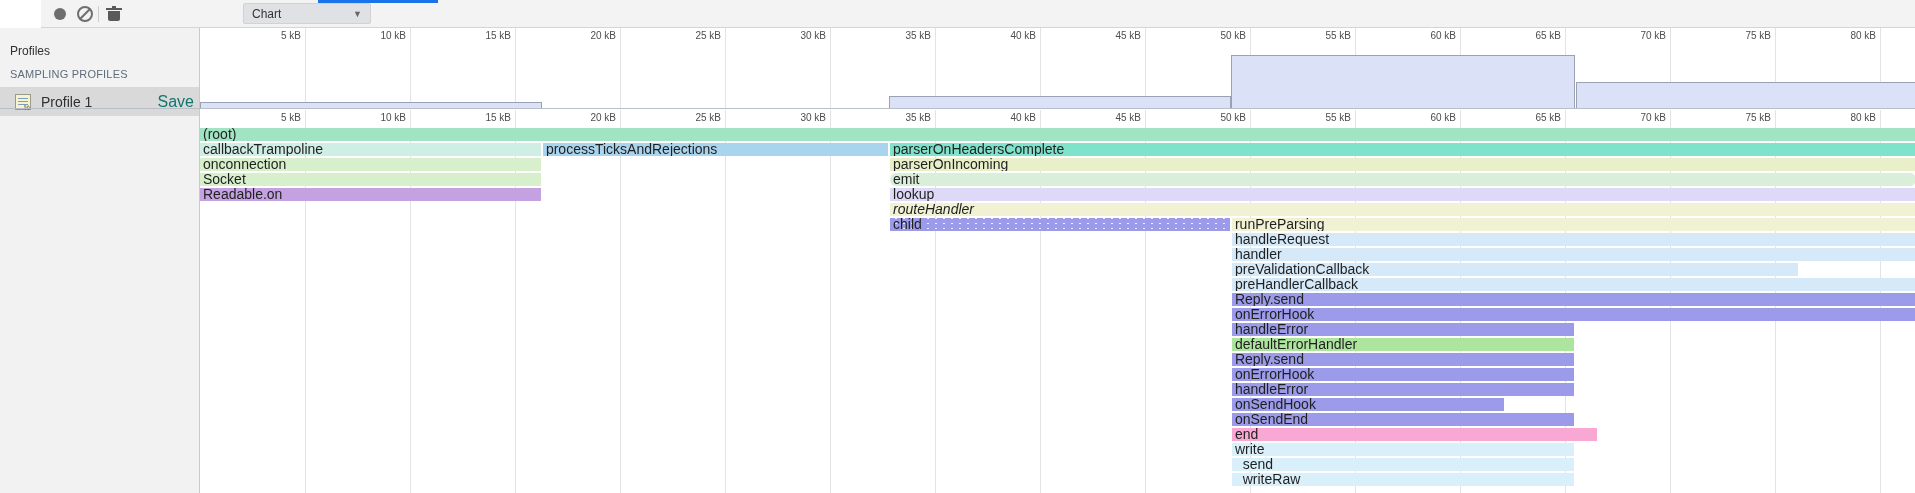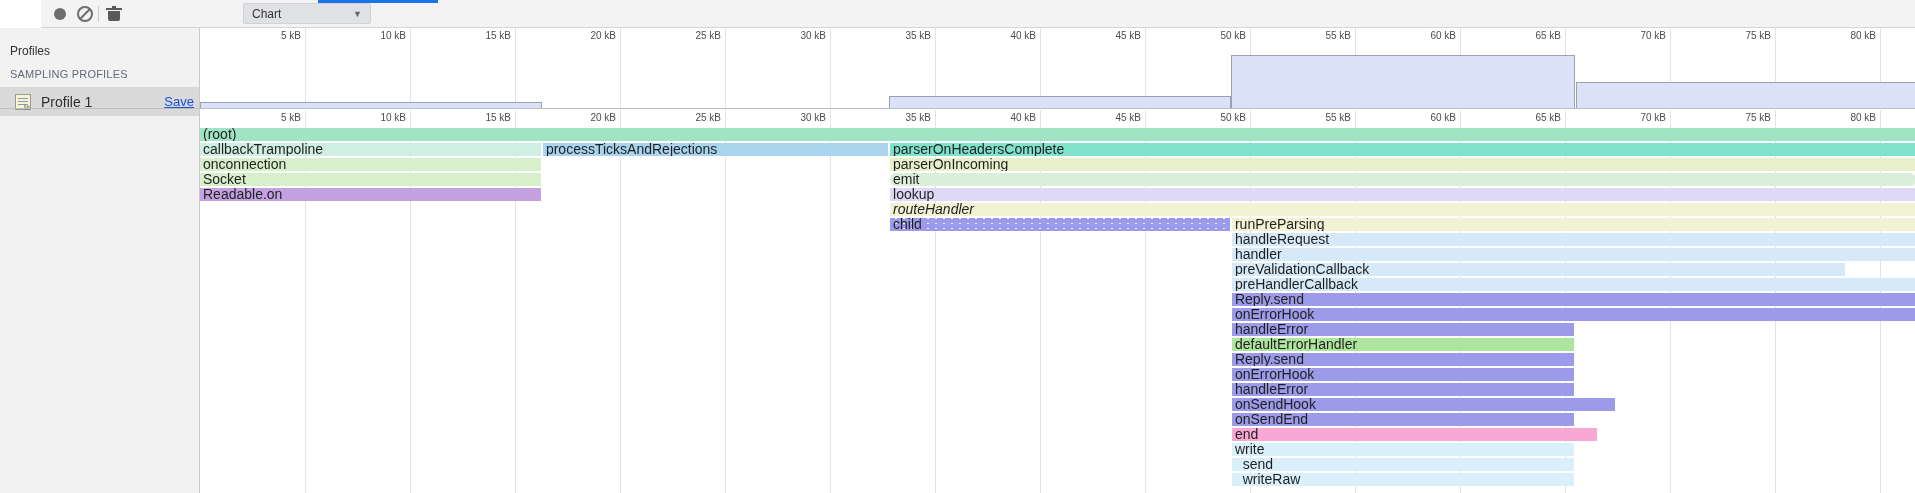--- a/index.html
+++ b/index.html
@@ -42,21 +42,21 @@
     position:absolute;left:0;top:59px;width:199px;height:29px;
     background:#d9d9d9;display:flex;align-items:center;cursor:pointer;
   }
   .profile-icon{
     width:16px;height:16px;margin-left:15px;background:#f7f3cf;
     border:1px solid #9a9a8a;position:relative;box-sizing:border-box;
   }
   .profile-icon:before{content:"";position:absolute;left:2px;right:2px;top:3px;height:1px;background:#7d9cc0;box-shadow:0 3px 0 #7d9cc0,0 6px 0 #7d9cc0;}
   .profile-icon:after{content:"%";position:absolute;right:0px;bottom:-2px;font-size:7px;color:#555;}
   .profile-name{margin-left:10px;font-size:14px;color:#303030;}
-  .save-link{position:absolute;right:5px;font-size:13px;color:#1d4ed8;text-decoration:underline;cursor:pointer;}
+  .save-link{position:absolute;right:5px;font-size:16px;color:#0f766e;text-decoration:underline;cursor:pointer;}
   
   .chart-pane{position:absolute;left:200px;top:28px;width:1715px;height:465px;background:#fff;}
   .gridline{position:absolute;width:1px;background:#e3e3e3;}
   .tick-label{position:absolute;width:60px;text-align:right;font-size:10px;color:#4d4d4d;}
   .overview-baseline{position:absolute;left:0;width:1915px;height:1px;background:#b9bec7;}
   .ov-seg{position:absolute;background:#dbe2f8;border:1px solid #99a1b3;border-bottom:none;box-sizing:border-box;}
   .frame{
     position:absolute;height:13px;box-sizing:border-box;
     font-size:14px;line-height:13px;color:#1f1f1f;
     white-space:nowrap;overflow:hidden;padding-left:3px;cursor:pointer;
@@ -189,29 +189,29 @@
     <div class="frame" style="left: 890.06px; width: 1212px; top: 158px; background-color: rgb(233, 240, 201);"><span>parserOnIncoming</span></div>
     <div class="frame" style="left: 200px; width: 341.04px; top: 173px; background-color: rgb(216, 239, 203);"><span>Socket</span></div>
     <div class="frame" style="left: 890.06px; width: 1025.64px; top: 173px; background-color: rgb(217, 239, 217); border-radius: 6px;"><span>emit</span></div>
     <div class="frame" style="left: 200px; width: 341.04px; top: 188px; background-color: rgb(196, 162, 226);"><span>Readable.on</span></div>
     <div class="frame" style="left: 890.06px; width: 1025.64px; top: 188px; background-color: rgb(222, 217, 246);"><span>lookup</span></div>
     <div class="frame" style="left: 890.06px; width: 1092px; top: 203px; background-color: rgb(241, 242, 211); font-style: italic;"><span>routeHandler</span></div>
     <div class="frame dotted" style="left: 890.06px; width: 339.99px; top: 218px; background-color: rgb(155, 155, 233);"><span>child</span></div>
     <div class="frame" style="left: 1231.94px; width: 683.76px; top: 218px; background-color: rgb(241, 242, 211);"><span>runPreParsing</span></div>
     <div class="frame" style="left: 1231.94px; width: 683.76px; top: 233px; background-color: rgb(214, 233, 248);"><span>handleRequest</span></div>
     <div class="frame" style="left: 1231.94px; width: 683.76px; top: 248px; background-color: rgb(214, 233, 248);"><span>handler</span></div>
-    <div class="frame" style="left: 1231.94px; width: 613px; top: 263px; background-color: rgb(214, 233, 248);"><span>preValidationCallback</span></div>
+    <div class="frame" style="left: 1231.94px; width: 566px; top: 263px; background-color: rgb(214, 233, 248);"><span>preValidationCallback</span></div>
     <div class="frame" style="left: 1231.94px; width: 683.76px; top: 278px; background-color: rgb(214, 233, 248);"><span>preHandlerCallback</span></div>
     <div class="frame" style="left: 1231.94px; width: 683.76px; top: 293px; background-color: rgb(155, 155, 233);"><span>Reply.send</span></div>
     <div class="frame" style="left: 1231.94px; width: 683.76px; top: 308px; background-color: rgb(155, 155, 233);"><span>onErrorHook</span></div>
     <div class="frame" style="left: 1231.94px; width: 342.09px; top: 323px; background-color: rgb(155, 155, 233);"><span>handleError</span></div>
     <div class="frame" style="left: 1231.94px; width: 342.09px; top: 338px; background-color: rgb(174, 229, 158);"><span>defaultErrorHandler</span></div>
     <div class="frame" style="left: 1231.94px; width: 342.09px; top: 353px; background-color: rgb(155, 155, 233);"><span>Reply.send</span></div>
     <div class="frame" style="left: 1231.94px; width: 342.09px; top: 368px; background-color: rgb(155, 155, 233);"><span>onErrorHook</span></div>
     <div class="frame" style="left: 1231.94px; width: 342.09px; top: 383px; background-color: rgb(155, 155, 233);"><span>handleError</span></div>
-    <div class="frame" style="left: 1231.94px; width: 383px; top: 398px; background-color: rgb(155, 155, 233);"><span>onSendHook</span></div>
+    <div class="frame" style="left: 1231.94px; width: 272px; top: 398px; background-color: rgb(155, 155, 233);"><span>onSendHook</span></div>
     <div class="frame" style="left: 1231.94px; width: 342.09px; top: 413px; background-color: rgb(155, 155, 233);"><span>onSendEnd</span></div>
     <div class="frame" style="left: 1231.94px; width: 365px; top: 428px; background-color: #f9a8d4;"><span>end</span></div>
     <div class="frame" style="left: 1231.94px; width: 342.09px; top: 443px; background-color: rgb(217, 240, 251);"><span>write_</span></div>
     <div class="frame" style="left: 1231.94px; width: 342.09px; top: 458px; background-color: rgb(217, 240, 251);"><span>_send</span></div>
     <div class="frame" style="left: 1231.94px; width: 342.09px; top: 473px; background-color: rgb(217, 240, 251);"><span>_writeRaw</span></div>
   </div>
 <div class="chart-pane" style="background:transparent;pointer-events:none;"></div>
 
 </body></html>

